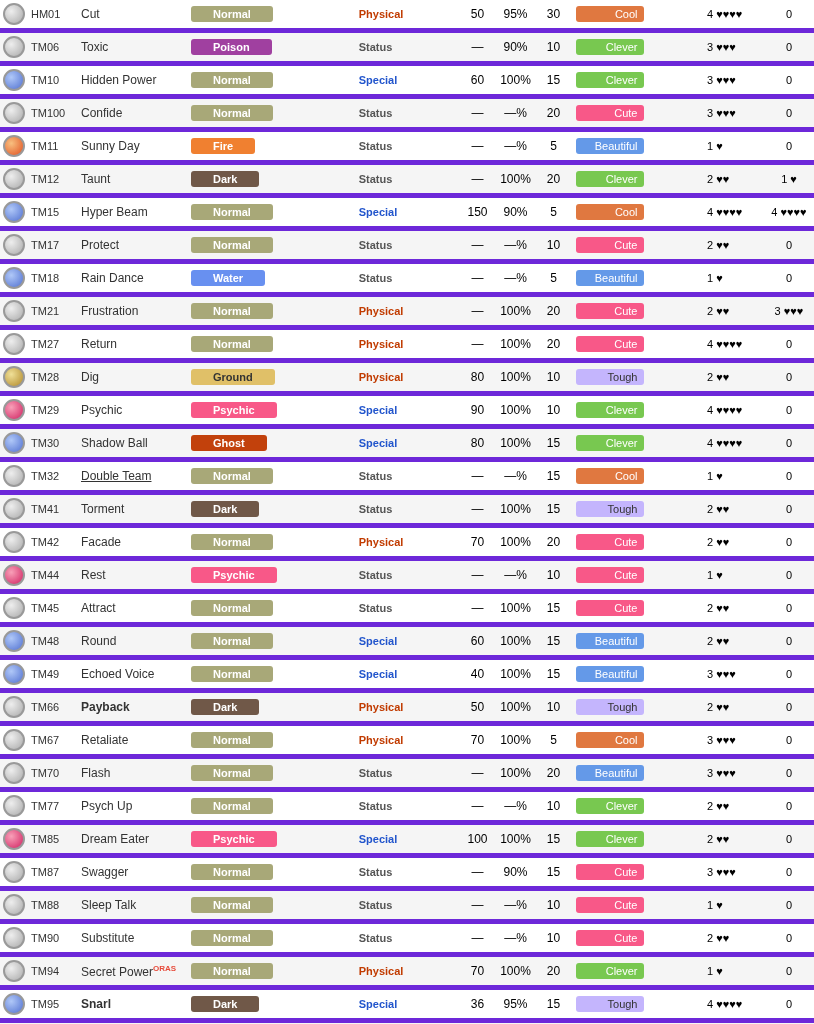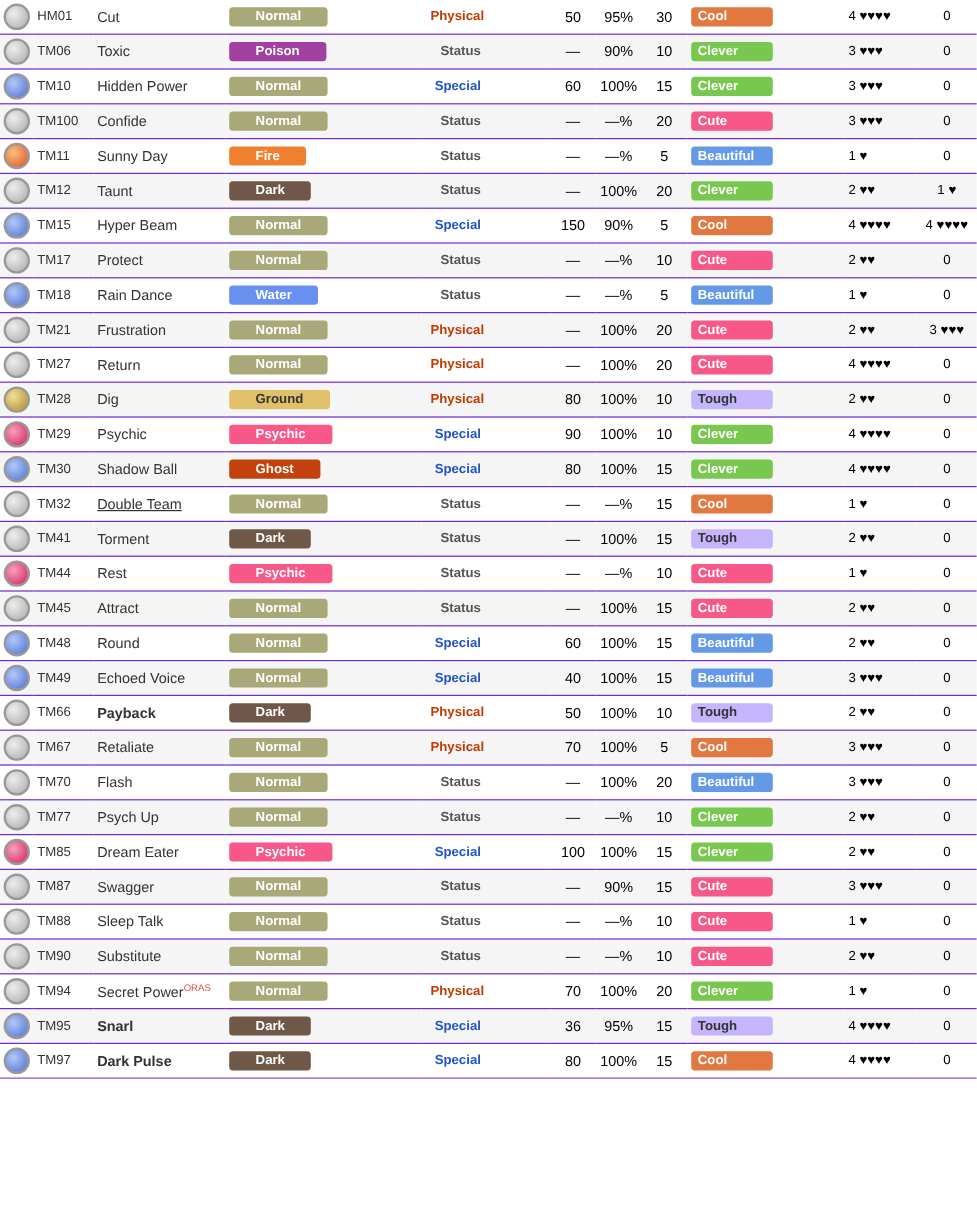--- a/index.html
+++ b/index.html
@@ -1,18 +1,18 @@
 <!DOCTYPE html>
 <html><head>
   <meta charset="utf-8">
   <style>
     * { box-sizing: border-box; margin: 0; padding: 0; }
     body { font-family: Arial, sans-serif; font-size: 12px; background: #fff; }
     table { width: 814px; border-collapse: collapse; }
-    tr { border-bottom: 1px solid #6d28d9; }
+    tr { border-bottom: 5px solid #6d28d9; }
     tr:nth-child(even) { background: #f5f5f5; }
     tr:nth-child(odd) { background: #ffffff; }
     td { padding: 3px 3px; vertical-align: middle; white-space: nowrap; }
     .icon-cell { width: 28px; text-align: center; }
     .tm-cell { width: 50px; font-size: 11px; color: #333; }
     .name-cell { width: 110px; font-size: 12px; color: #333; }
     .type-badge {
       display: inline-block;
       padding: 2px 22px;
       border-radius: 3px;
@@ -21,40 +21,40 @@
       font-weight: bold;
       text-align: center;
       min-width: 58px;
     }
     .cat-badge {
       display: inline-block;
       padding: 2px 5px;
       border-radius: 3px;
       font-size: 11px;
       font-weight: bold;
-      text-align: right;
+      text-align: left;
       min-width: 52px;
     }
     .cat-physical { color: #c13b00; }
     .cat-special { color: #2255cc; }
     .cat-status { color: #555; }
     .power-cell, .acc-cell, .pp-cell { width: 38px; text-align: center; font-size: 12px; }
     .contest-badge {
       display: inline-block;
       padding: 2px 6px;
       border-radius: 3px;
       color: #fff;
       font-size: 11px;
-      font-weight: bold;
-      text-align: left;
+      font-weight: normal;
+      text-align: right;
       min-width: 68px;
     }
     .appeal-cell { width: 60px; font-size: 11px; text-align: left; }
     .jam-cell { width: 50px; font-size: 11px; text-align: center; }
-    .oras-sup { font-size: 8px; color: #e74c3c; font-weight: normal; vertical-align: super; }
+    .oras-sup { font-size: 8px; color: #e74c3c; font-weight: bold; vertical-align: super; }
 
     
     .type-normal { background: #a8a878; }
     .type-fire { background: #f08030; }
     .type-water { background: #6890f0; }
     .type-poison { background: #a040a0; }
     .type-ground { background: #e0c068; color: #333; }
     .type-psychic { background: #f85888; }
     .type-ghost { background: #c2410c; }
     .type-dark { background: #705848; }
@@ -425,20 +425,41 @@
     <td class="acc-cell">100%</td>
     <td class="pp-cell">15</td>
     <td>
       <span class="contest-badge contest-tough">Tough</span>
     </td>
     <td class="appeal-cell">2 ♥♥</td>
     <td class="jam-cell">0</td>
   </tr>
       <tr>
     <td class="icon-cell">
+      <span class="tm-icon"></span>
+    </td>
+    <td class="tm-cell">TM42</td>
+    <td class="name-cell">Facade</td>
+    <td>
+      <span class="type-badge type-normal">Normal</span>
+    </td>
+    <td>
+      <span class="cat-badge cat-physical">Physical</span>
+    </td>
+    <td class="power-cell">70</td>
+    <td class="acc-cell">100%</td>
+    <td class="pp-cell">20</td>
+    <td>
+      <span class="contest-badge contest-cute">Cute</span>
+    </td>
+    <td class="appeal-cell">2 ♥♥</td>
+    <td class="jam-cell">0</td>
+  </tr>
+      <tr>
+    <td class="icon-cell">
       <span class="tm-icon tm-icon-psychic"></span>
     </td>
     <td class="tm-cell">TM44</td>
     <td class="name-cell">Rest</td>
     <td>
       <span class="type-badge type-psychic">Psychic</span>
     </td>
     <td>
       <span class="cat-badge cat-status">Status</span>
     </td>

